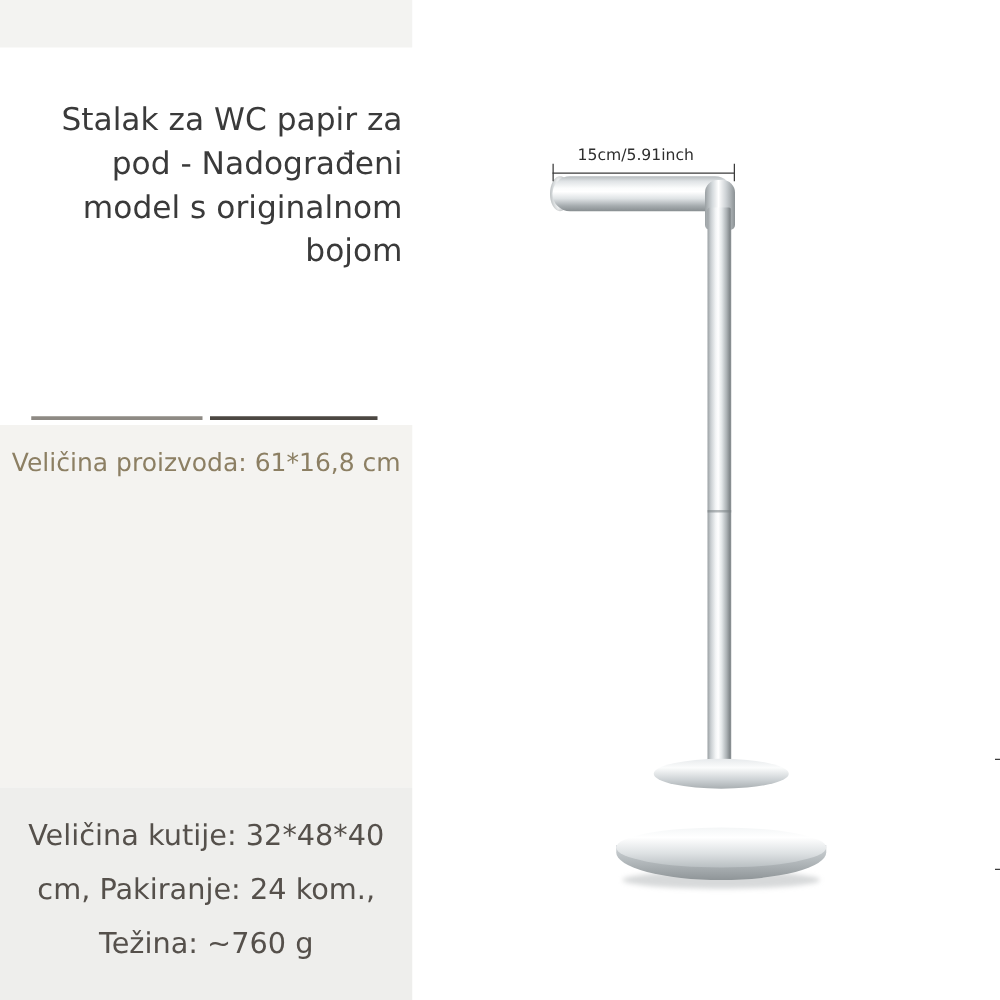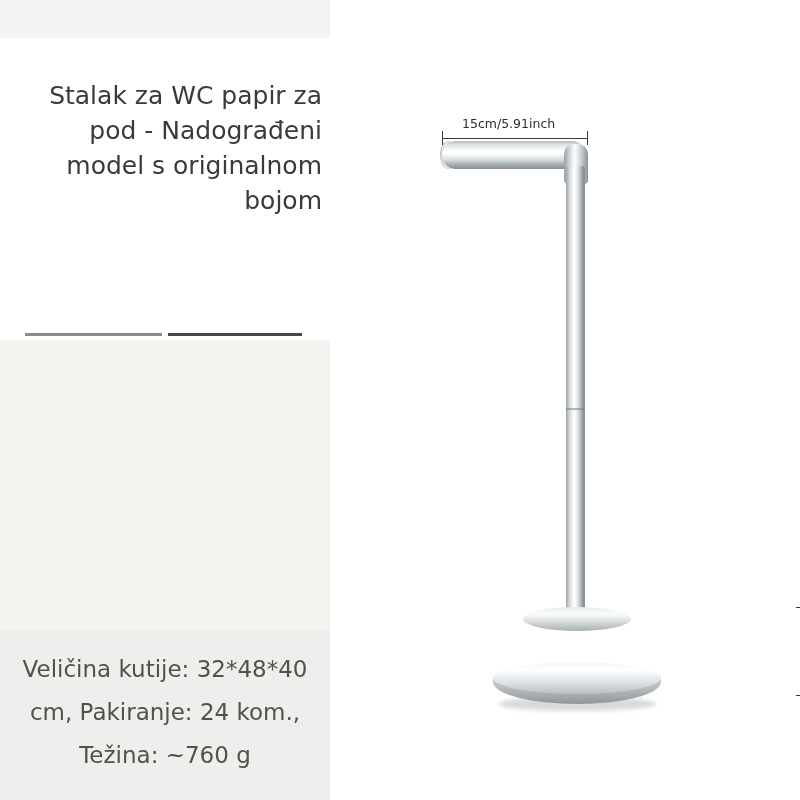--- a/index.html
+++ b/index.html
@@ -246,20 +246,21 @@
 <div class="left-panel">
   <div class="left-panel-bg-top"></div>
   <div class="left-panel-bg-mid"></div>
   <div class="left-panel-bg-bot"></div>
 
   <div class="product-title">Stalak za WC papir za pod - Nadograđeni model s originalnom bojom</div>
 
   <div class="divider left"></div>
   <div class="divider right"></div>
 
+  <div class="size-text">Veličina proizvoda: 61*16,8 cm</div>
 
   <div class="box-text">Veličina kutije: 32*48*40 cm, Pakiranje: 24 kom., Težina: ~760 g</div>
 </div>
 
 <div class="product-area">
 
   <div class="top-bar-cap"></div>
   <div class="top-bar"></div>
   <div class="elbow"></div>
   <div class="vert-pole upright"></div>

